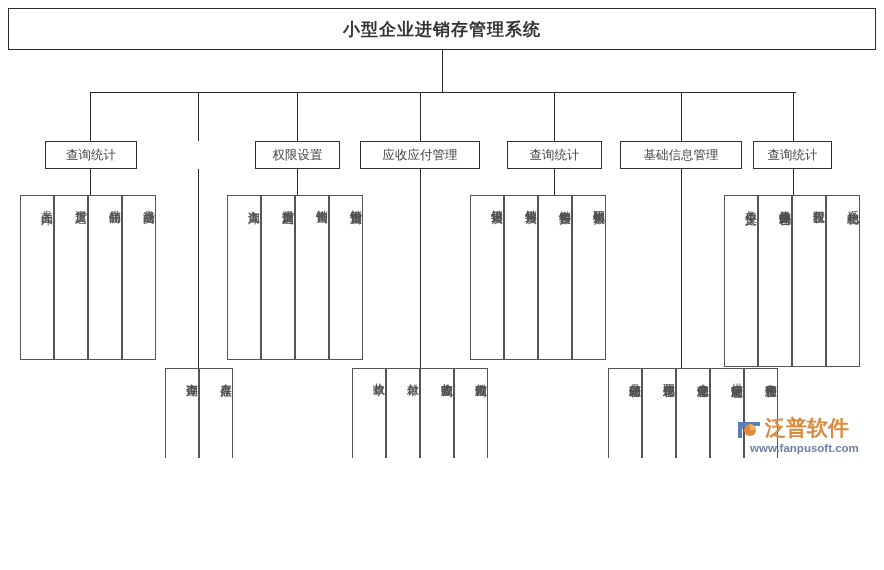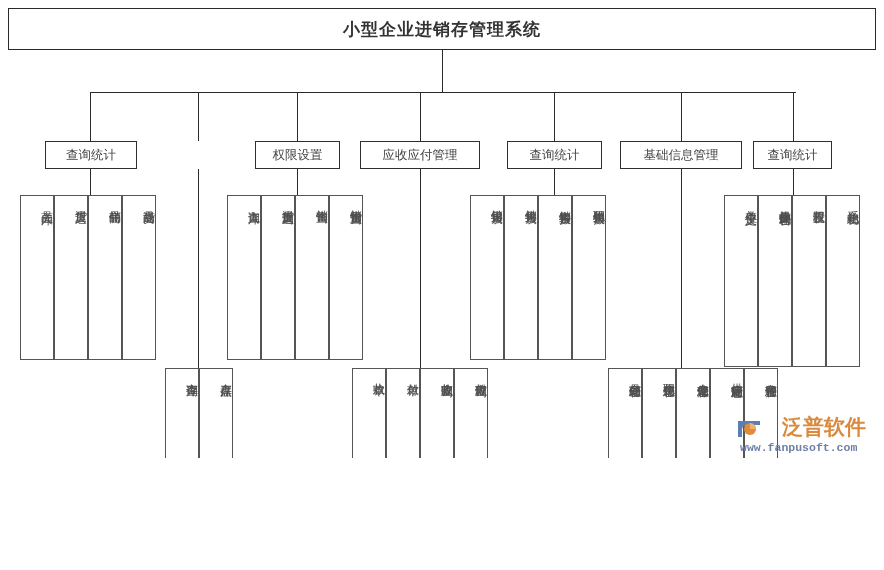--- a/index.html
+++ b/index.html
@@ -95,43 +95,43 @@
     z-index: 6;
     pointer-events: none;
     display: flex;
     flex-direction: column;
     align-items: flex-start;
     justify-content: flex-end;
   }
   #wm-row {
     display: flex;
     align-items: center;
-    gap: 20px;
+    gap: 3px;
   }
   #wm-mark {
     width: 26px;
     height: 26px;
     position: relative;
     flex: 0 0 auto;
   }
   #wm-text {
     font-size: 21px;
     font-weight: bold;
     color: #d98a3d;
     letter-spacing: 0px;
     line-height: 1;
     white-space: nowrap;
   }
   #wm-url {
-    font-family: Liberation Mono, monospace;
+    font-family: Liberation Sans, sans-serif;
     font-size: 11.5px;
     font-weight: bold;
     color: #6f7fa8;
     margin-top: 1px;
-    margin-left: 4px;
+    margin-left: 14px;
     white-space: nowrap;
   }
 </style>
 </head>
 <body>
 
 <div id="canvas">
 
   <div class="box" id="title-box">小型企业进销存管理系统</div>
 

